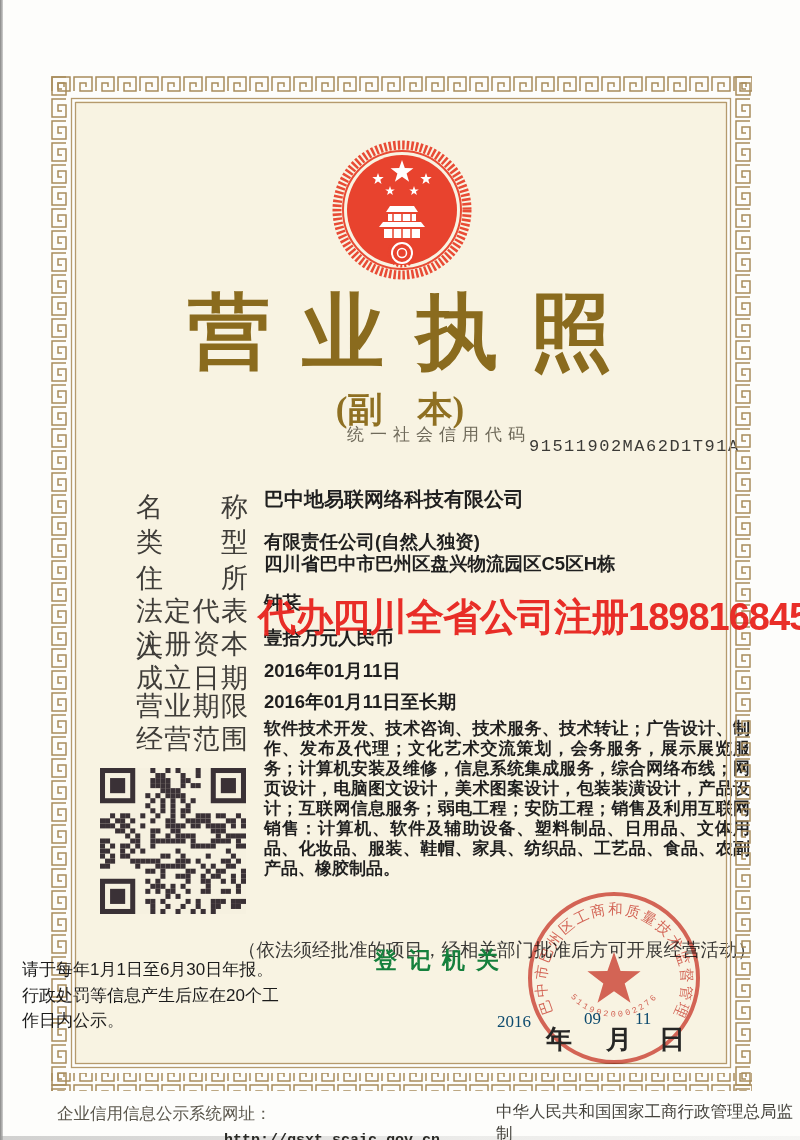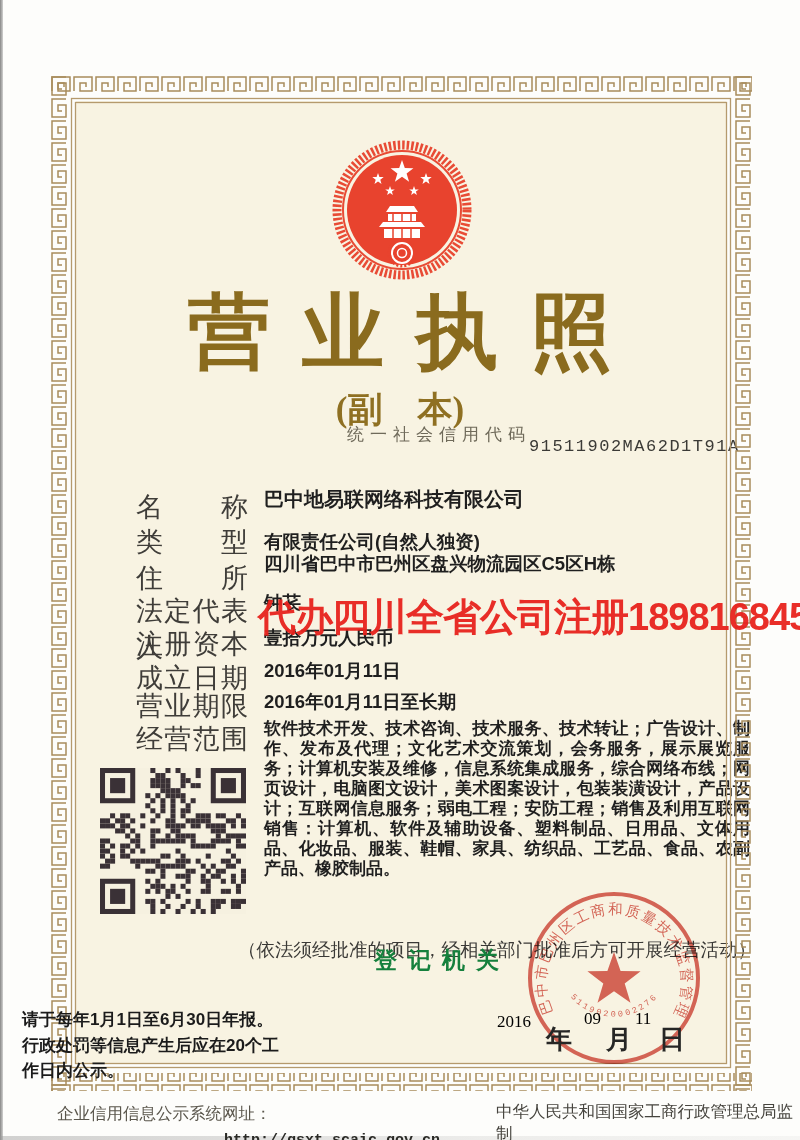--- a/index.html
+++ b/index.html
@@ -41,24 +41,24 @@
   
   .watermark{left:258px;top:592px;width:520px;font-size:38px;font-weight:600;
     color:#e8231d;letter-spacing:-1px;white-space:nowrap;z-index:8;opacity:.95;}
   
   .approval{left:238px;top:937px;font-family:"Liberation Serif",serif;
     font-size:18.5px;color:#3a3936;z-index:2;}
   .registry{left:374px;top:945px;font-family:"Liberation Serif",serif;
     font-size:23px;font-weight:600;letter-spacing:11px;color:#15803d;z-index:2;}
   .seal{left:524px;top:888px;z-index:7;mix-blend-mode:multiply;opacity:.88;}
   .dchar{font-family:"Liberation Serif",serif;color:#262625;z-index:8;}
-  .dnum{font-family:"Liberation Serif",serif;font-size:17px;color:#000000;z-index:8;}
+  .dnum{font-family:"Liberation Serif",serif;font-size:17px;color:#0c4a6e;z-index:8;}
   .dbig{font-size:26px;font-weight:600;}
   
-  .annual{left:22px;top:1007px;width:260px;font-size:17px;font-weight:bold;
+  .annual{left:22px;top:957px;width:260px;font-size:17px;font-weight:normal;
     color:#1b1b1b;line-height:25.5px;z-index:8;white-space:nowrap;}
   .url{left:224px;top:1132px;font-family:"Liberation Mono",monospace;
     font-size:15px;font-weight:bold;color:#2b2b27;z-index:8;}
   .site-label{left:57px;top:1103px;font-family:"Liberation Serif",serif;
     font-size:16.5px;color:#5a564c;z-index:2;}
   .issuer{left:496px;top:1101px;font-family:"Liberation Serif",serif;
     font-size:16.5px;color:#46443e;z-index:2;}
 </style>
 </head>
 <body>

